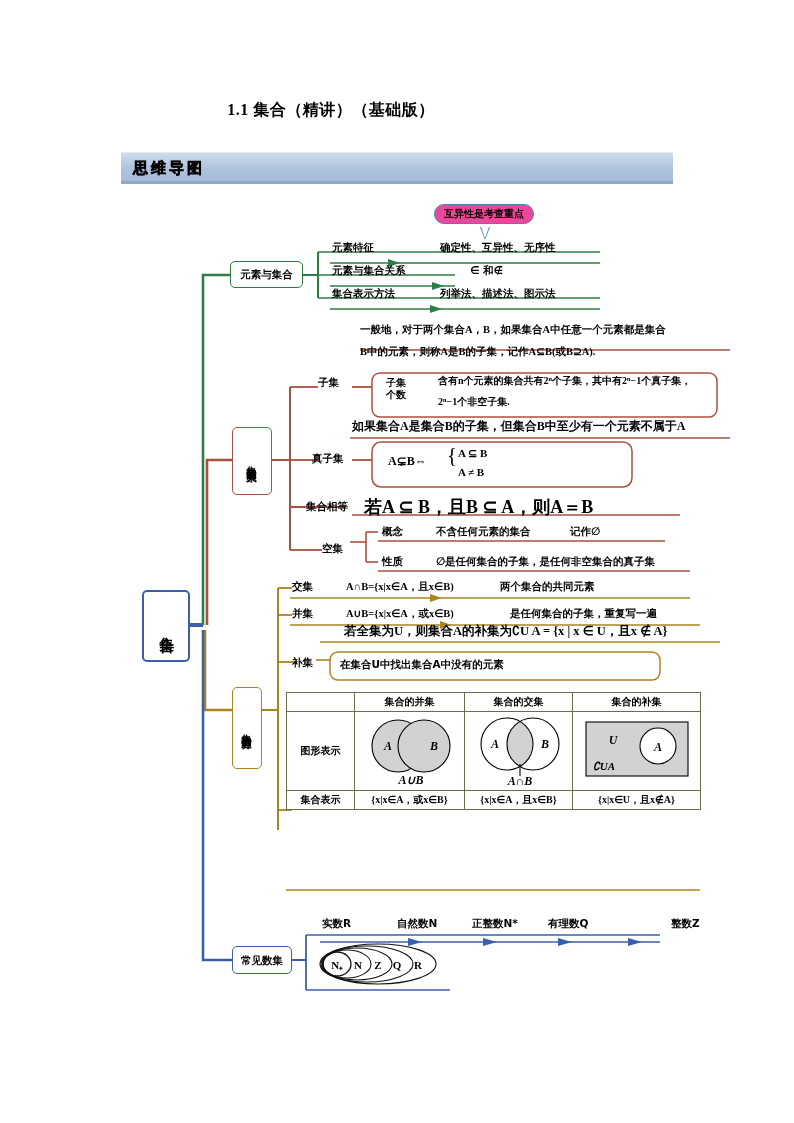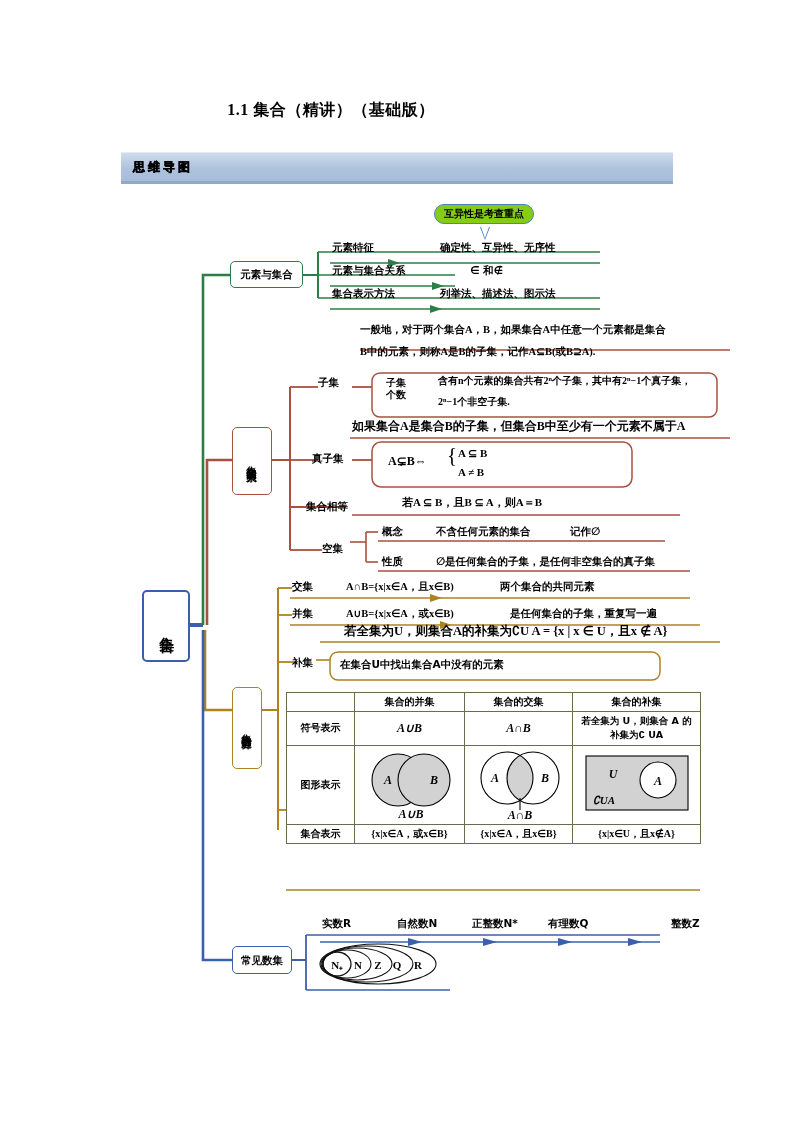--- a/index.html
+++ b/index.html
@@ -41,21 +41,21 @@
     height: 32px;
     background: linear-gradient(to bottom, #cfdcec 0%, #aec3de 55%, #a6bcd8 100%);
     border-top: 1px solid #e4ecf5;
     border-bottom: 3px solid #8fa9c9;
     box-sizing: border-box;
   }
   .banner-label {
     position: absolute;
     left: 12px;
     top: 6px;
-    font-size: 12px;
+    font-size: 15px;
     font-weight: bold;
     letter-spacing: 3px;
     color: #111;
     font-family: "DejaVu Sans", sans-serif;
     text-align: right;
     -webkit-text-stroke: 0.6px #000;
   }
 
   
   .mindmap {
@@ -119,21 +119,21 @@
   .lbl.serif {
     font-family: "Liberation Serif", serif;
     font-weight: bold;
   }
 
   
   .bubble {
     position: absolute;
     border: 1.2px solid #4f7fbf;
     border-radius: 11px;
-    background: #84cc16;
+    background: #ec4899;
     font-size: 10px;
     font-family: "DejaVu Sans", sans-serif;
     font-weight: bold;
     padding: 2px 9px;
     color: #000;
     white-space: nowrap;
   }
   .bubble-tail {
     position: absolute;
     width: 0; height: 0;
@@ -313,21 +313,21 @@
     <div class="lbl serif" style="left:438px; top:206px; font-size:10px;">2ⁿ−1个非空子集.</div>
 
     <div class="lbl" style="left:312px; top:262px;">真子集</div>
     <div class="lbl serif" style="left:352px; top:229px; font-size:12px;">如果集合A是集合B的子集，但集合B中至少有一个元素不属于A</div>
     <div class="lbl serif" style="left:388px; top:264px; font-size:12px;">A⊊B⇔</div>
     <div style="position:absolute; left:447px; top:256px; font-family:'Liberation Serif',serif; font-size:21px; line-height:0.93;">{</div>
     <div class="lbl serif" style="left:458px; top:257px; font-size:11px;">A ⊆ B</div>
     <div class="lbl serif" style="left:458px; top:276px; font-size:11px;">A ≠ B</div>
 
     <div class="lbl" style="left:306px; top:310px;">集合相等</div>
-    <div class="lbl serif" style="left:402px; top:306px; font-size:11px;">若A ⊆ B，且B ⊆ A，则A＝B</div>
+    <div class="lbl serif" style="left:364px; top:306px; font-size:18px;">若A ⊆ B，且B ⊆ A，则A＝B</div>
 
     <div class="lbl" style="left:322px; top:352px;">空集</div>
     <div class="lbl" style="left:382px; top:335px;">概念</div>
     <div class="lbl" style="left:436px; top:335px;">不含任何元素的集合</div>
     <div class="lbl" style="left:570px; top:335px;">记作∅</div>
     <div class="lbl" style="left:382px; top:365px;text-align:right;">性质</div>
     <div class="lbl" style="left:436px; top:365px;">∅是任何集合的子集，是任何非空集合的真子集</div>
 
     <div class="node gold vert" style="left:232px; top:497px; width:30px; height:82px;">集合的运算</div>
 
@@ -349,29 +349,20 @@
           <col style="width:110px">
           <col style="width:108px">
           <col style="width:128px">
       </colgroup>
       <tbody>
         <tr>
           <td></td>
           <td>集合的并集</td>
           <td>集合的交集</td>
           <td>集合的补集</td>
-        </tr>
-        <tr>
-          <td>符号表示</td>
-          <td class="math">A∪B</td>
-          <td class="math">A∩B</td>
-          <td class="note">
-            <div>若全集为 U，则集合 A 的</div>
-            <div>补集为∁ UA</div>
-          </td>
         </tr>
         <tr>
           <td>图形表示</td>
 
           <td>
             <div class="venn-wrap">
               <svg width="104" height="72" viewBox="0 0 104 72">
                 <circle cx="40" cy="32" r="26" fill="#d2d2d2" stroke="#000" stroke-width="1.1"></circle>
                 <circle cx="66" cy="32" r="26" fill="#d2d2d2" stroke="#000" stroke-width="1.1"></circle>
                 <text x="30" y="36" font-size="12" font-style="italic" font-family="Liberation Serif, serif" text-anchor="middle">A</text>

